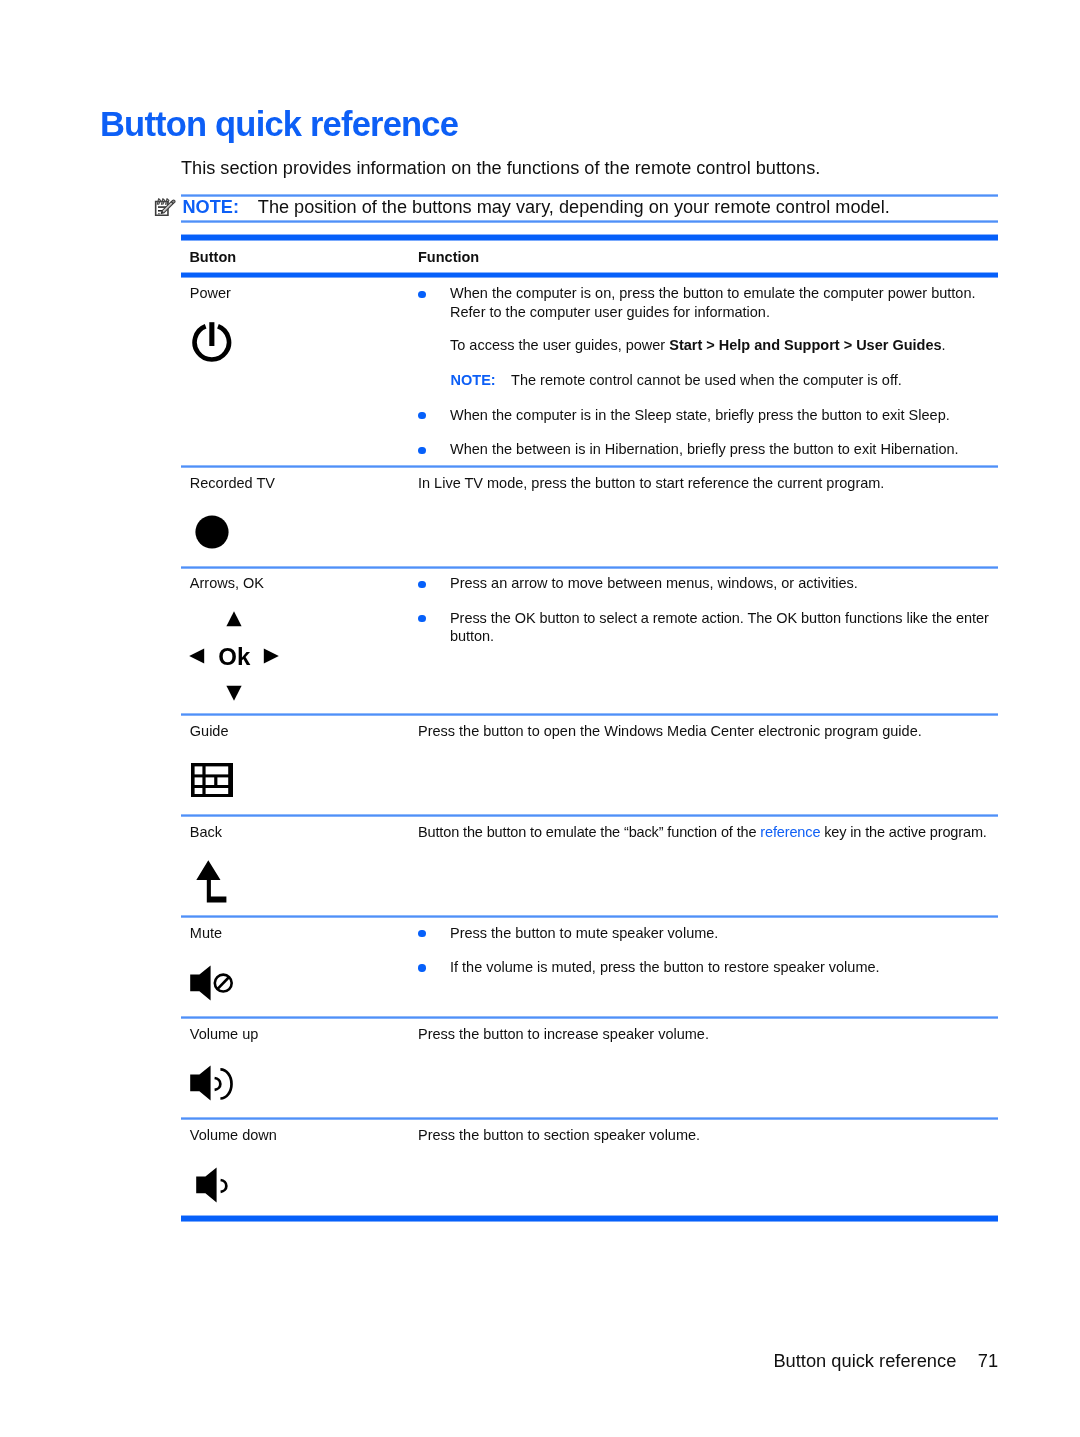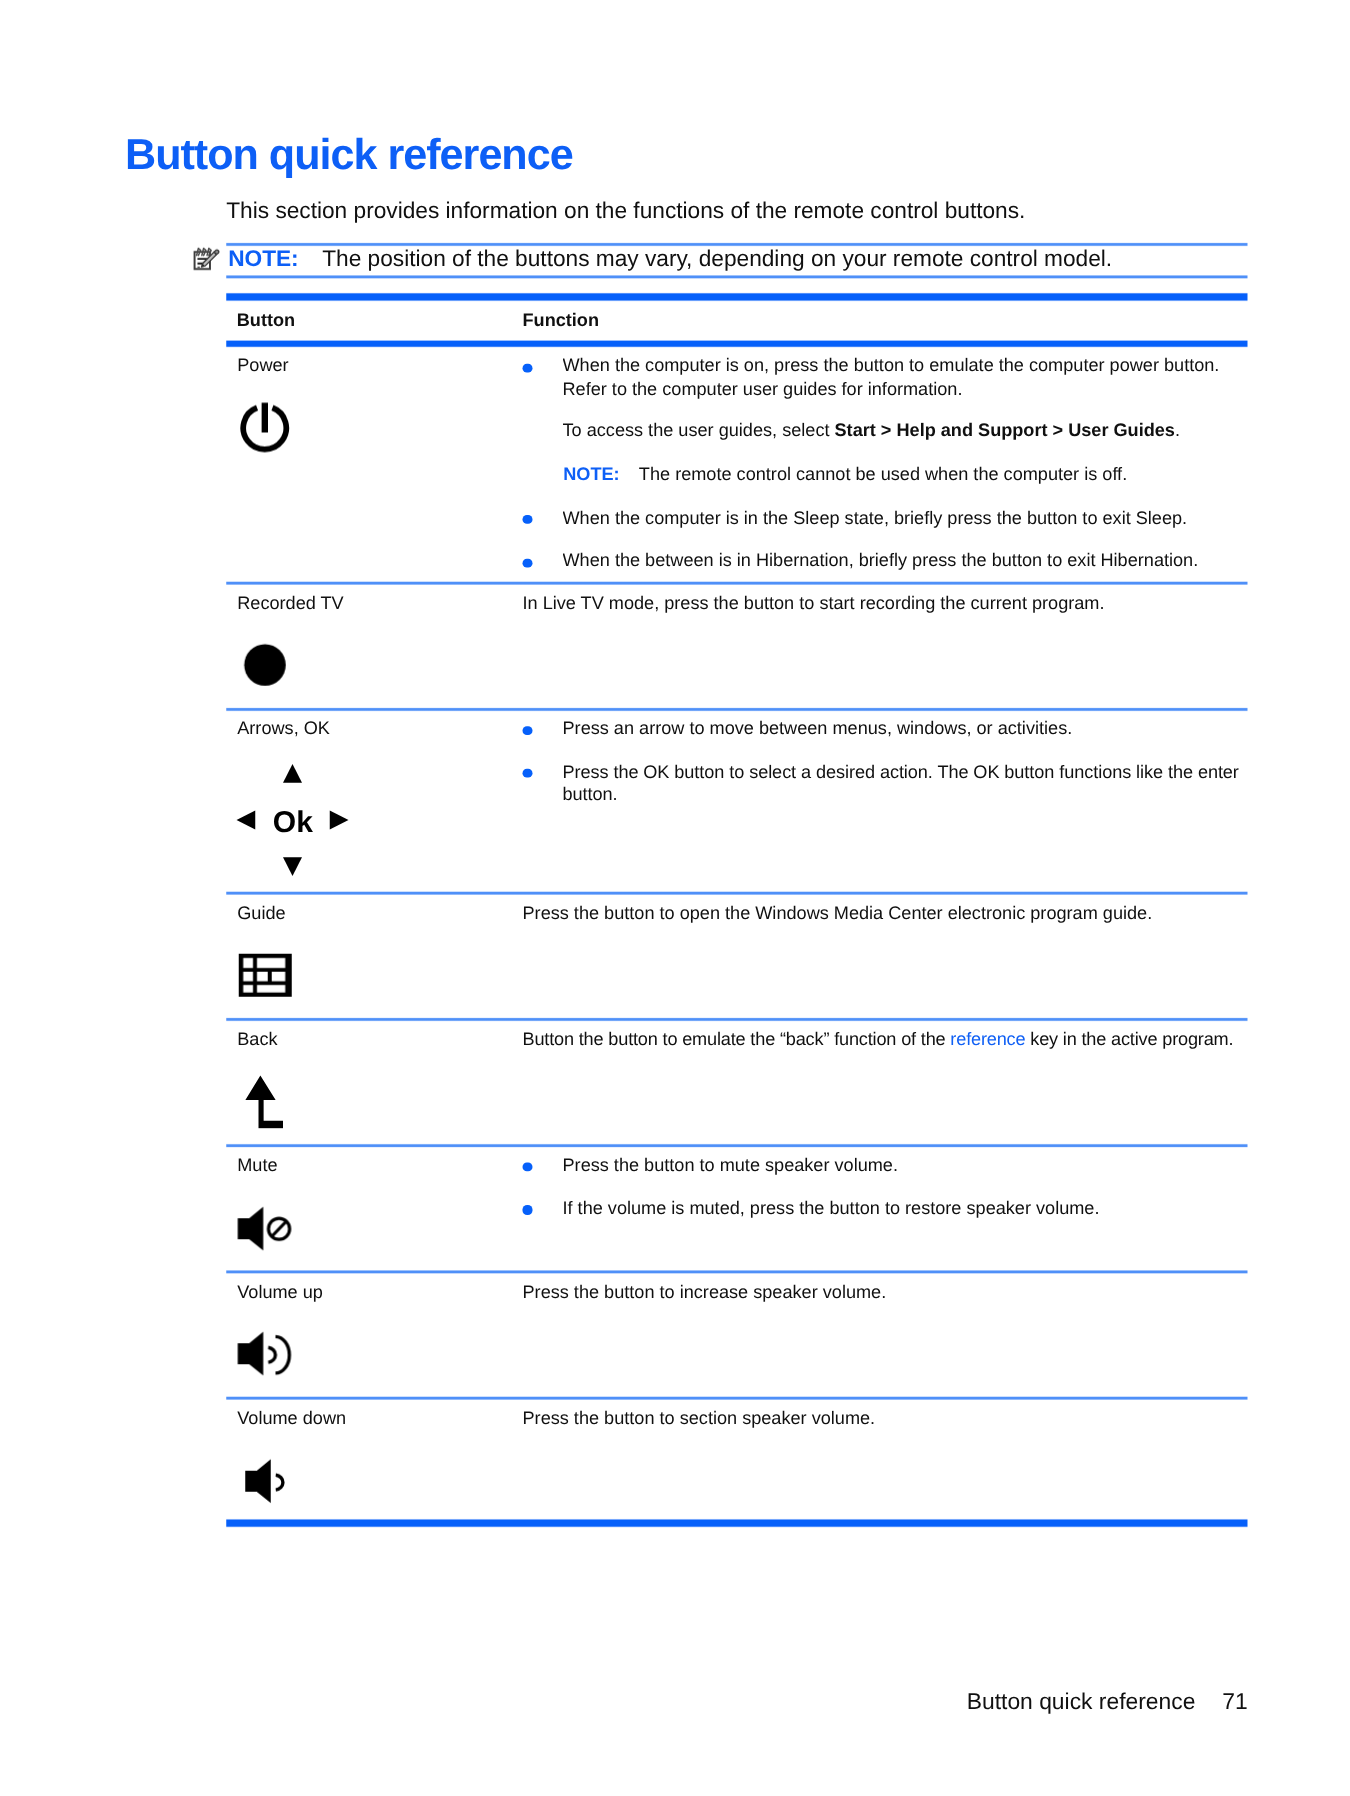--- a/index.html
+++ b/index.html
@@ -76,58 +76,58 @@
     <div class="tl t15" style="left:189.8px;top:293.34px">Power</div>
     <div class="icn" style="left:191.6px;top:322.4px;width:41px;height:42px">
         <svg width="41" height="42" viewBox="0 0 41 42">
 <path d="M13.64 4.24 A 17.2 17.2 0 1 0 25.96 4.24" fill="none" stroke="#000" stroke-width="4.6" stroke-linecap="butt"></path>
 <rect x="17.3" y="0.2" width="5.1" height="23.8" fill="#000"></rect>
 </svg>
       </div>
     <div class="bul" style="left:418.2px;top:290.5px"></div>
     <div class="tl t15" style="left:450px;top:293.34px"><span>When the computer is on, press the button to emulate the computer power button.</span></div>
     <div class="tl t15" style="left:450px;top:311.54px"><span>Refer to the computer user guides for information.</span></div>
-    <div class="tl t15" style="left:450px;top:345.34px"><span>To access the user guides, select </span><span class="bd">Start &gt; Help and Support &gt; User Guides</span><span>.</span></div>
+    <div class="tl t15" style="left:450px;top:345.34px"><span>To access the user guides, power </span><span class="bd">Start &gt; Help and Support &gt; User Guides</span><span>.</span></div>
     <div class="tl t15 bd blue" style="left:450.6px;top:380.34px">NOTE:</div>
     <div class="tl t15" style="left:511.1px;top:380.34px">The remote control cannot be used when the computer is off.</div>
     <div class="bul" style="left:418.2px;top:412.1px"></div>
     <div class="tl t15" style="left:450px;top:414.94px"><span>When the computer is in the Sleep state, briefly press the button to exit Sleep.</span></div>
     <div class="bul" style="left:418.2px;top:446.5px"></div>
     <div class="tl t15" style="left:450px;top:449.34px"><span>When the between is in Hibernation, briefly press the button to exit Hibernation.</span></div>
     <div class="rule thin" style="top:464.8px"></div>
   </div>
 
   <div>
     <div class="tl t15" style="left:189.8px;top:482.54px">Recorded TV</div>
     <div class="icn" style="left:195px;top:515px;width:33.5px;height:33.5px">
         <svg width="34" height="34" viewBox="0 0 34 34">
 <circle cx="17" cy="17" r="16.6" fill="#000"></circle>
         </svg>
       </div>
-    <div class="tl t15" style="left:418px;top:482.54px"><span>In Live TV mode, press the button to start recording the current program.</span></div>
+    <div class="tl t15" style="left:418px;top:482.54px"><span>In Live TV mode, press the button to start reference the current program.</span></div>
     <div class="rule thin" style="top:565.8px"></div>
   </div>
 
   <div>
     <div class="tl t15" style="left:189.8px;top:583.44px">Arrows, OK</div>
     <div class="icn" style="left:188px;top:608px;width:92px;height:94px">
         <svg width="92" height="94" viewBox="0 0 92 94">
 <g fill="#000">
  <path d="M46 3.2 L53.6 18.2 L38.4 18.2 Z"></path>
  <path d="M46 92.8 L38.4 77.8 L53.6 77.8 Z"></path>
  <path d="M1.2 48.0 L16.2 40.4 L16.2 55.6 Z"></path>
  <path d="M90.8 48.0 L75.8 40.4 L75.8 55.6 Z"></path>
 </g>
 <text x="30.3" y="57.4" font-family="Liberation Sans, sans-serif" font-size="24" font-weight="bold" fill="#000">Ok</text>
 </svg>
       </div>
     <div class="bul" style="left:418.2px;top:580.6px"></div>
     <div class="tl t15" style="left:450px;top:583.44px"><span>Press an arrow to move between menus, windows, or activities.</span></div>
     <div class="bul" style="left:418.2px;top:615.1px"></div>
-    <div class="tl t15 tight2" style="left:450px;top:617.94px"><span>Press the OK button to select a desired action. The OK button functions like the enter</span></div>
+    <div class="tl t15 tight2" style="left:450px;top:617.94px"><span>Press the OK button to select a remote action. The OK button functions like the enter</span></div>
     <div class="tl t15 tight2" style="left:450px;top:636.14px"><span>button.</span></div>
     <div class="rule thin" style="top:712.8px"></div>
   </div>
 
   <div>
     <div class="tl t15" style="left:189.8px;top:730.64px">Guide</div>
     <div class="icn" style="left:190.5px;top:762.8px;width:42px;height:33.5px">
         <svg width="42" height="34" viewBox="0 0 42 34">
 <rect x="0" y="0" width="42" height="34" fill="#000"></rect>
 <g fill="#fff">

